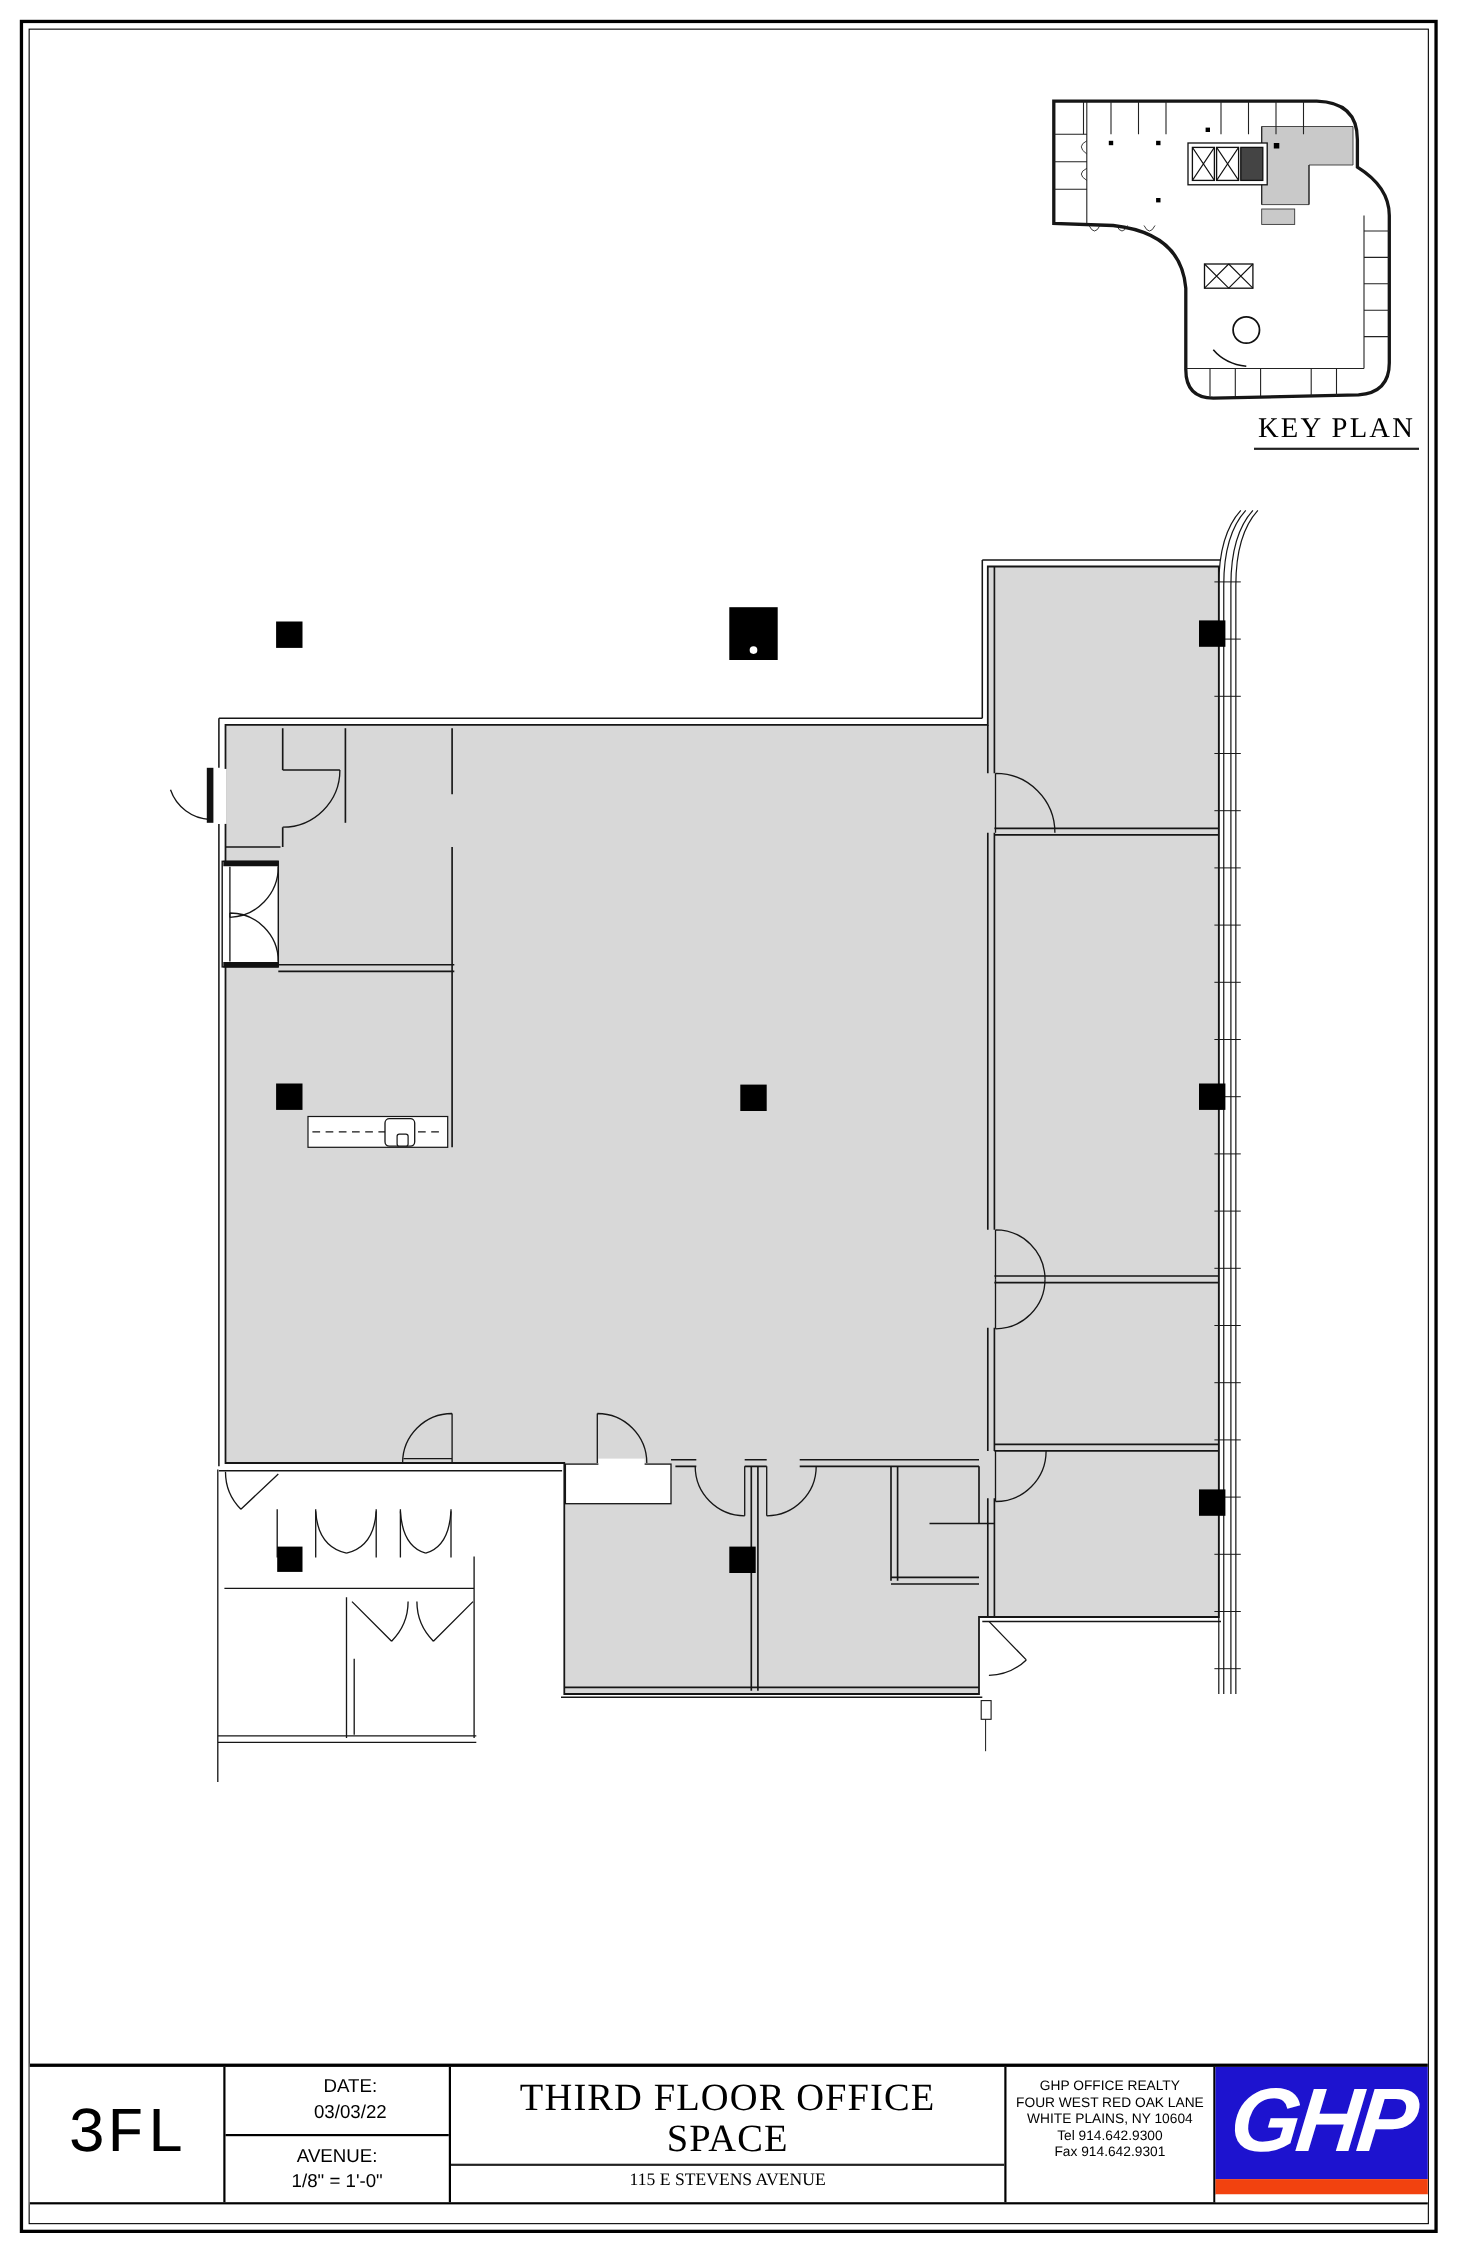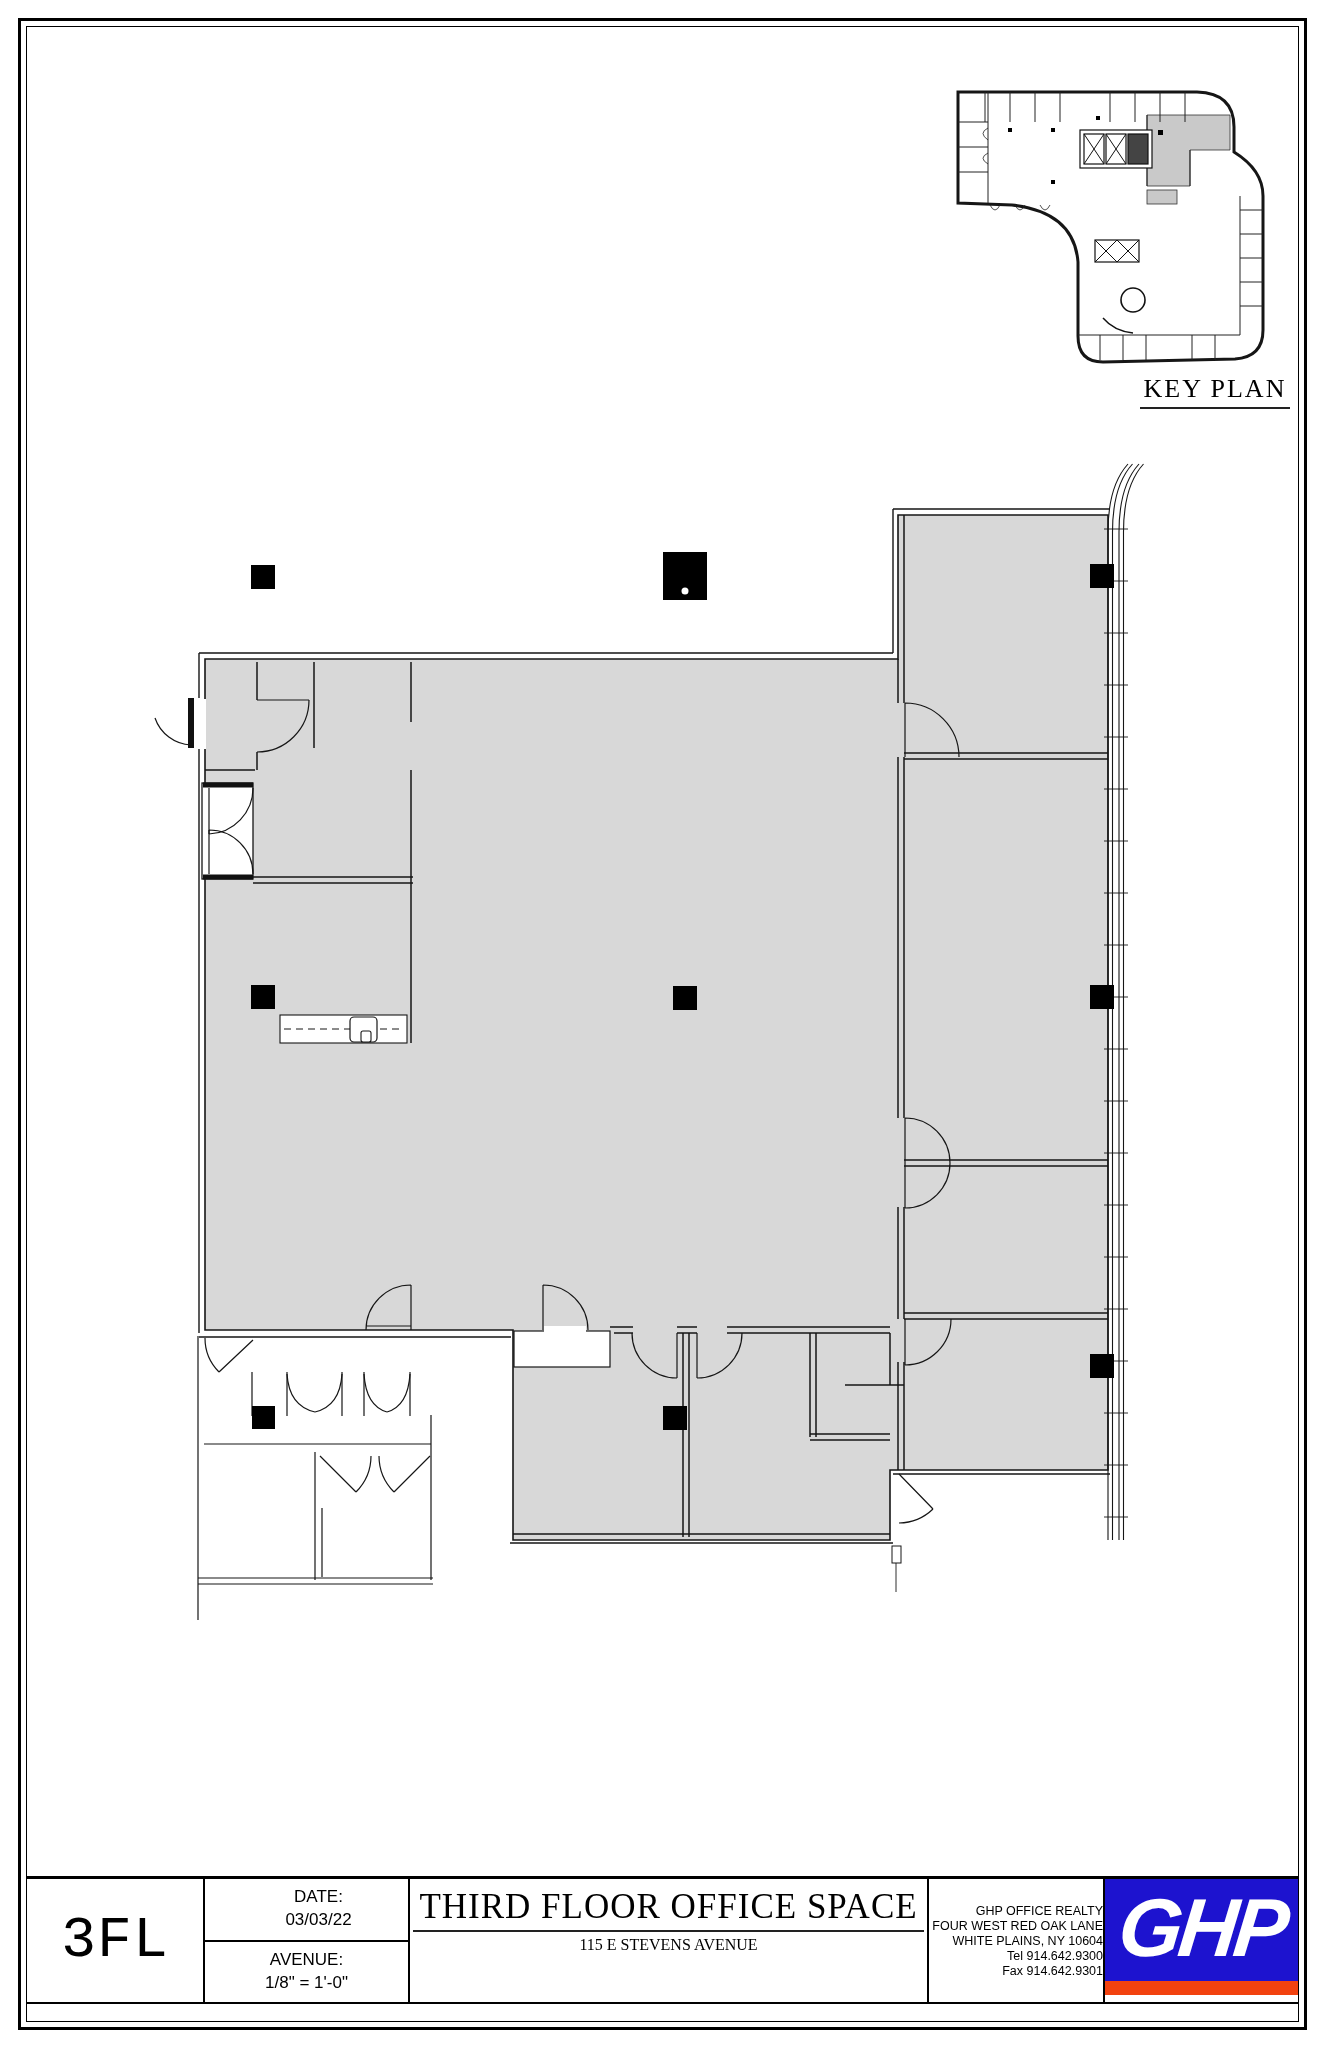--- a/index.html
+++ b/index.html
@@ -37,21 +37,21 @@
     font-size:58px;letter-spacing:1px;font-family:Liberation Mono, monospace;}
   .tb-datescale{width:205px;display:flex;flex-direction:column;}
   .tb-date,.tb-scale{flex:1;display:flex;flex-direction:column;align-items:center;justify-content:center;
     font-size:17px;line-height:1.35;}
   .tb-date{border-bottom:2px solid #000;padding-left:24px;}
   .tb-project{flex:1;text-align:center;font-family:"Liberation Serif",serif;padding-top:10px;}
   .tb-title{font-size:35px;letter-spacing:1px;display:inline-block;
     border-bottom:2px solid #222;padding:0 6px 4px 6px;line-height:1.05;}
   .tb-addr1{font-size:16px;margin-top:4px;}
   .tb-addr2{font-size:24px;margin-top:6px;}
-  .tb-firm{width:176px;text-align:right;font-size:12.5px;line-height:15px;padding-top:25px;}
+  .tb-firm{width:190px;text-align:center;font-size:12.5px;line-height:15px;padding-top:10px;}
   .tb-logo{width:193px;display:flex;flex-direction:column;}
   .logo-blue{flex:1;background:var(--logo-blue);display:flex;align-items:center;justify-content:center;overflow:hidden;}
   .logo-text{color:#fff;font-weight:bold;font-style:italic;font-size:82px;letter-spacing:-4px;
     transform:skewX(-6deg) translateY(-2px);}
   .logo-red{height:14px;background:var(--logo-red);}
   .logo-gap{height:7px;background:#fff;}
 </style>
 </head>
 <body>
 

